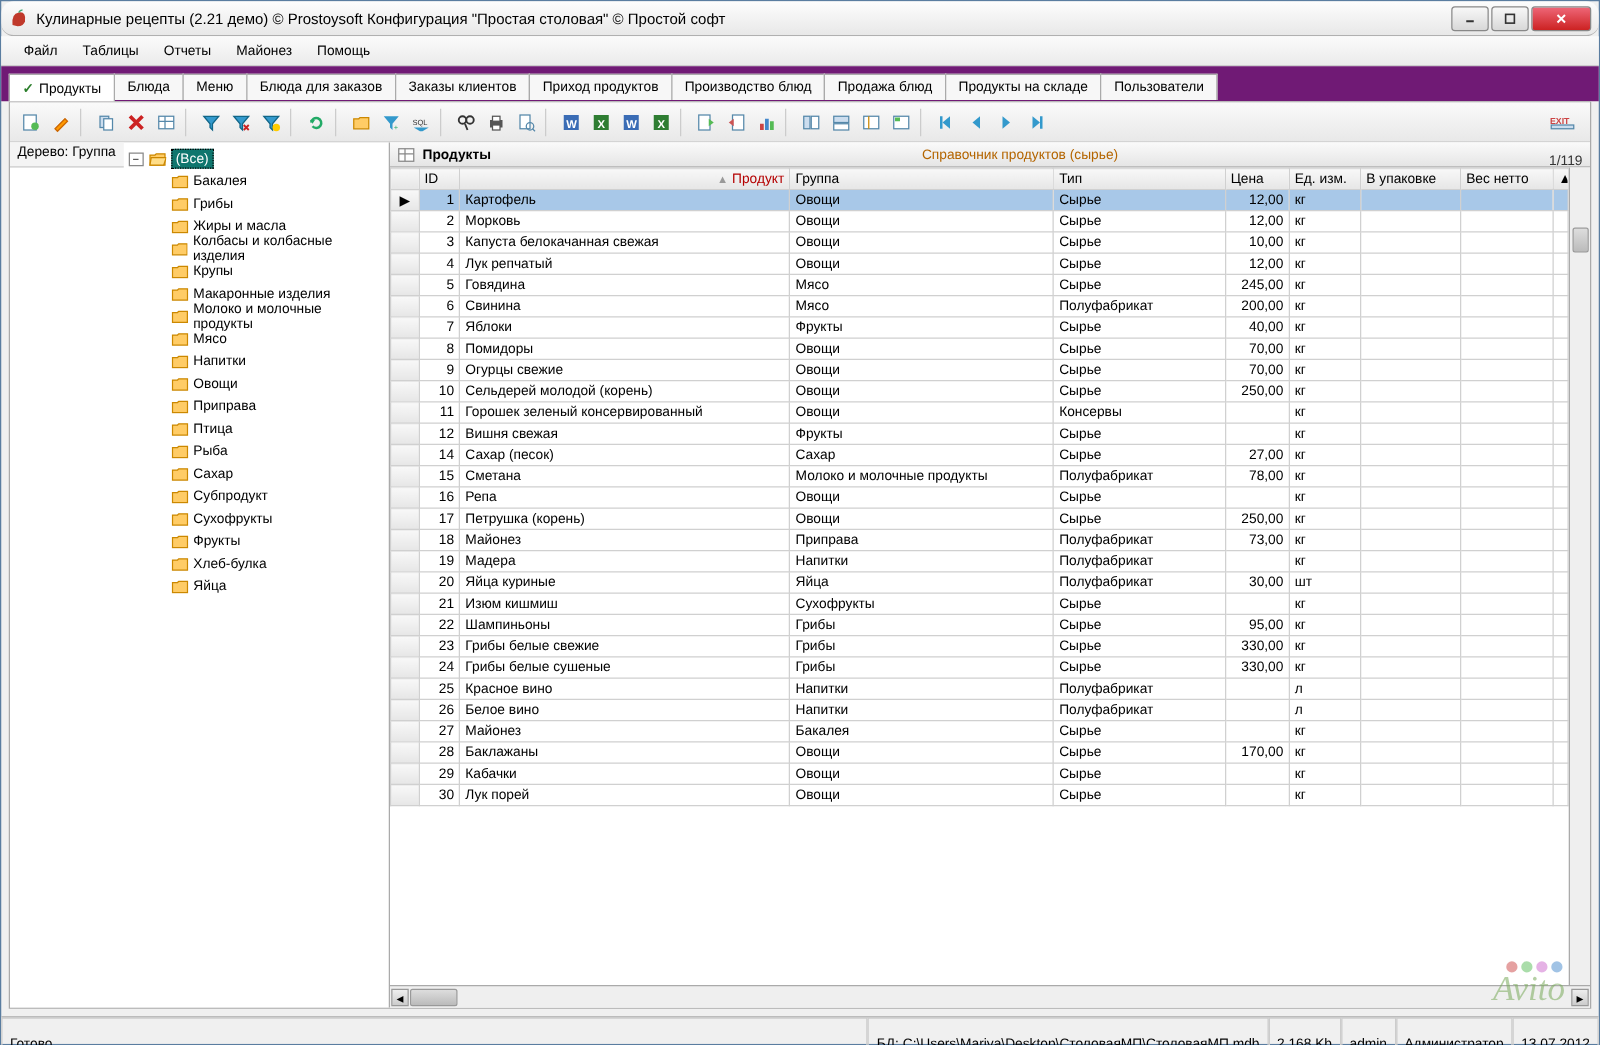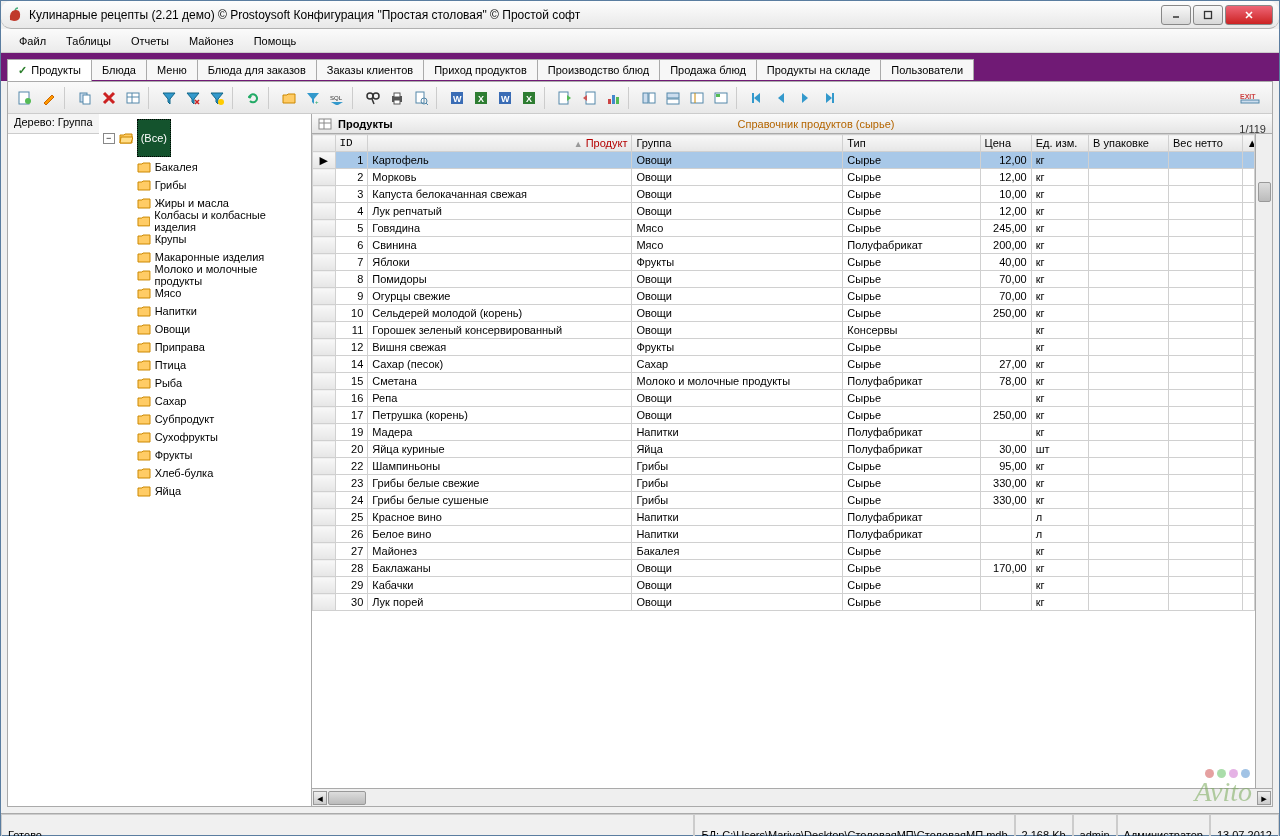--- a/index.html
+++ b/index.html
@@ -20,38 +20,38 @@
 .tab .chk { color:#2a7e2a; margin-right:4px; font-weight:bold;}
 .tabbody { border:1px solid #aaa; margin:0 6px 6px 6px; flex:1; display:flex; flex-direction:column; background:#f0f0f0; min-height:0;}
 .toolbar { height:32px; border-bottom:1px solid #ccc; display:flex; align-items:center; padding:0 6px; gap:2px; background:linear-gradient(#fafafa,#e8e8e8);}
 .tbtn { width:22px; height:22px; display:flex; align-items:center; justify-content:center; border:1px solid transparent; border-radius:2px;}
 .tsep{width:6px;height:22px;border-left:1px solid #ccc;margin:0 2px;}
 .content { flex:1; display:flex; min-height:0; }
 .leftpane { width:304px; border-right:1px solid #aaa; display:flex; background:#fff; }
 .leftheader { height:20px; padding:2px 6px; border-bottom:1px solid #ccc; background:#f4f4f4;}
 .tree { flex:1; overflow:auto; padding:4px 2px; }
 .treeroot { display:flex; align-items:center; padding:1px 2px; }
-.treeroot .sel { background:#14532d; color:#fff; padding:12px 3px; border:1px dotted #000;}
+.treeroot .sel { background:#0f766e; color:#fff; padding:1px 3px; border:1px dotted #000;}
 .treeitem { display:flex; align-items:center; padding:0px 2px 0px 36px; height:18px; cursor:default;}
 .folder{width:14px;height:12px;margin-right:4px;}
 .rightpane { flex:1; display:flex; flex-direction:column; background:#fff; min-width:0;}
 .gridheader{ height:20px; display:flex; align-items:center; border-bottom:1px solid #aaa; background:linear-gradient(#fafafa,#e5e5e5); padding:0 6px;}
 .gridheader .tiny{width:14px;height:14px;margin-right:6px;}
 .gridheader .gtitle{font-weight:bold;}
 .gridheader .gsub{flex:1;text-align:center;color:#b46500;}
 .gridheader .gcount{color:#333;margin-top:11px;}
 .grid { flex:1; overflow:auto; position:relative;}
 table{ border-collapse:collapse; width:100%; table-layout:fixed; font-size:11px;}
 th,td{ border:1px solid #d0d0d0; padding:1px 4px; height:17px; text-align:left; white-space:nowrap; overflow:hidden;}
 th{ background:linear-gradient(#f8f8f8,#e6e6e6); position:sticky; top:0; font-weight:normal;}
 th.product{color:#b40000;text-align:right;}
 td.num{text-align:right;}
 tr.sel td{background:#a8c8e8;}
 .rowhdr{width:22px;background:linear-gradient(#f8f8f8,#e6e6e6)!important;text-align:center;}
-.col-id{width:32px;font-family:Liberation Mono, monospace;}
+.col-id{width:32px;}
 .col-prod{width:258px;}
 .col-group{width:206px;}
 .col-type{width:134px;}
 .col-price{width:50px;}
 .col-unit{width:56px;}
 .col-pack{width:78px;}
 .col-net{width:72px;}
 .hscroll{height:18px;border-top:1px solid #aaa;background:#efefef;position:relative;}
 .hscroll .thumb{position:absolute;left:16px;top:2px;width:38px;height:14px;background:linear-gradient(#ddd,#bbb);border:1px solid #999;border-radius:2px;}
 .hscroll .arr{position:absolute;top:2px;width:14px;height:14px;background:linear-gradient(#eee,#ccc);border:1px solid #999;display:flex;align-items:center;justify-content:center;}
@@ -664,38 +664,62 @@
                     <td>Овощи</td>
                     <td>Сырье</td>
                     <td class="num">250,00</td>
                     <td>кг</td>
                     <td></td>
                     <td></td>
                     <td></td>
                   </tr>
                   <tr>
                     <td class="rowhdr"></td>
+                    <td class="num">18</td>
+                    <td>Майонез</td>
+                    <td>Приправа</td>
+                    <td>Полуфабрикат</td>
+                    <td class="num">73,00</td>
+                    <td>кг</td>
+                    <td></td>
+                    <td></td>
+                    <td></td>
+                  </tr>
+                  <tr>
+                    <td class="rowhdr"></td>
                     <td class="num">19</td>
                     <td>Мадера</td>
                     <td>Напитки</td>
                     <td>Полуфабрикат</td>
                     <td class="num"></td>
                     <td>кг</td>
                     <td></td>
                     <td></td>
                     <td></td>
                   </tr>
                   <tr>
                     <td class="rowhdr"></td>
                     <td class="num">20</td>
                     <td>Яйца куриные</td>
                     <td>Яйца</td>
                     <td>Полуфабрикат</td>
                     <td class="num">30,00</td>
                     <td>шт</td>
+                    <td></td>
+                    <td></td>
+                    <td></td>
+                  </tr>
+                  <tr>
+                    <td class="rowhdr"></td>
+                    <td class="num">21</td>
+                    <td>Изюм кишмиш</td>
+                    <td>Сухофрукты</td>
+                    <td>Сырье</td>
+                    <td class="num"></td>
+                    <td>кг</td>
                     <td></td>
                     <td></td>
                     <td></td>
                   </tr>
                   <tr>
                     <td class="rowhdr"></td>
                     <td class="num">22</td>
                     <td>Шампиньоны</td>
                     <td>Грибы</td>
                     <td>Сырье</td>

